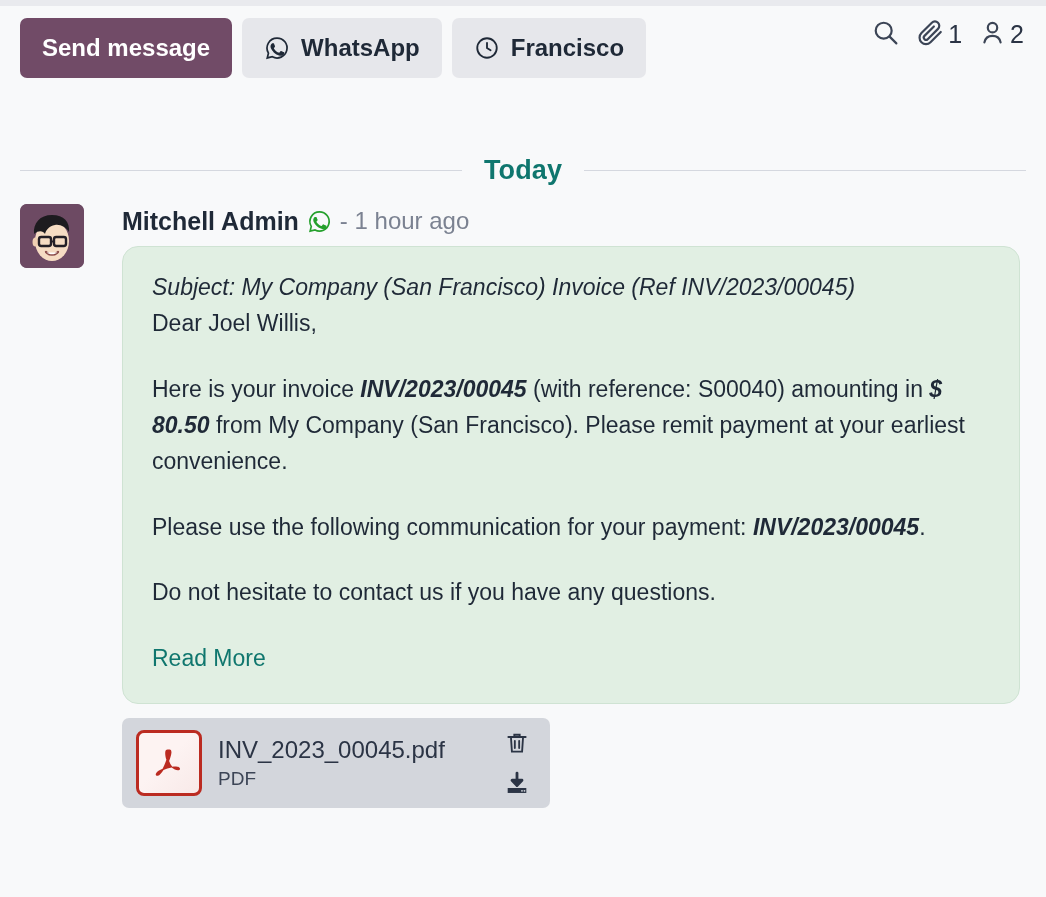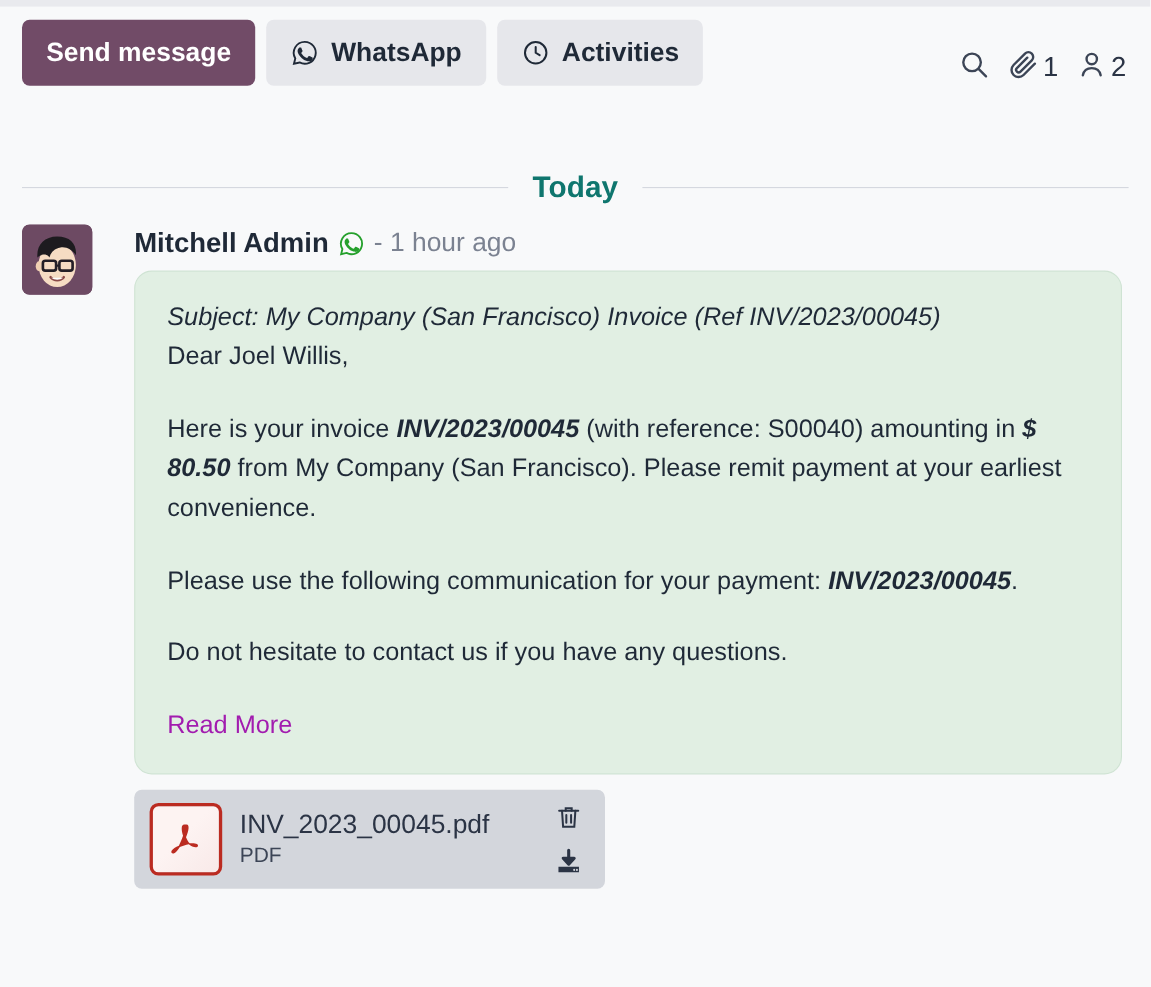--- a/index.html
+++ b/index.html
@@ -22,21 +22,21 @@
     width: 100%; height: 6px;
     background: #e9eaee;
   }
 
   
   .toolbar {
     position: absolute;
     top: 18px; left: 20px; right: 16px;
     height: 60px;
     display: flex;
-    align-items: flex-end;
+    align-items: flex-start;
     gap: 10px;
   }
   .btn {
     height: 60px;
     border: none;
     border-radius: 7px;
     font-family: "Liberation Sans", sans-serif;
     font-size: 24px;
     font-weight: 700;
     color: #1f2937;
@@ -150,21 +150,21 @@
     font-size: 23px;
     line-height: 1.58;
   }
   .bubble p { margin: 0; }
   .bubble .gap { height: 29px; }
   .subject { font-style: italic; }
   .bubble b { font-weight: 700; font-style: italic; }
   .read-more {
     display: inline-block;
     margin-top: 30px;
-    color: #a21caf;
+    color: #0f766e;
     font-size: 23px;
     text-decoration: none;
     cursor: pointer;
     text-align: right;
   }
 
   
   .attachments {
     margin-top: 14px;
     display: flex;
@@ -247,21 +247,21 @@
       <span>WhatsApp</span>
     </button>
 
     <button class="btn">
       <span class="bicon">
         <svg width="26" height="26" viewBox="0 0 24 24" fill="none" stroke="#1f2937" stroke-width="1.7">
           <circle cx="12" cy="12" r="9"></circle>
           <path d="M12 7.2V12l3.3 2" stroke-linecap="round"></path>
         </svg>
       </span>
-      <span>Activities</span>
+      <span>Francisco</span>
     </button>
 
     <div class="tool-icons">
 
       <div class="ticon-group">
         <span>
           <svg width="29" height="29" viewBox="0 0 24 24" fill="none" stroke="#3c4556" stroke-width="1.8">
             <circle cx="10.5" cy="10.5" r="6.6"></circle>
             <path d="M15.4 15.4 21 21" stroke-linecap="round"></path>
           </svg>

